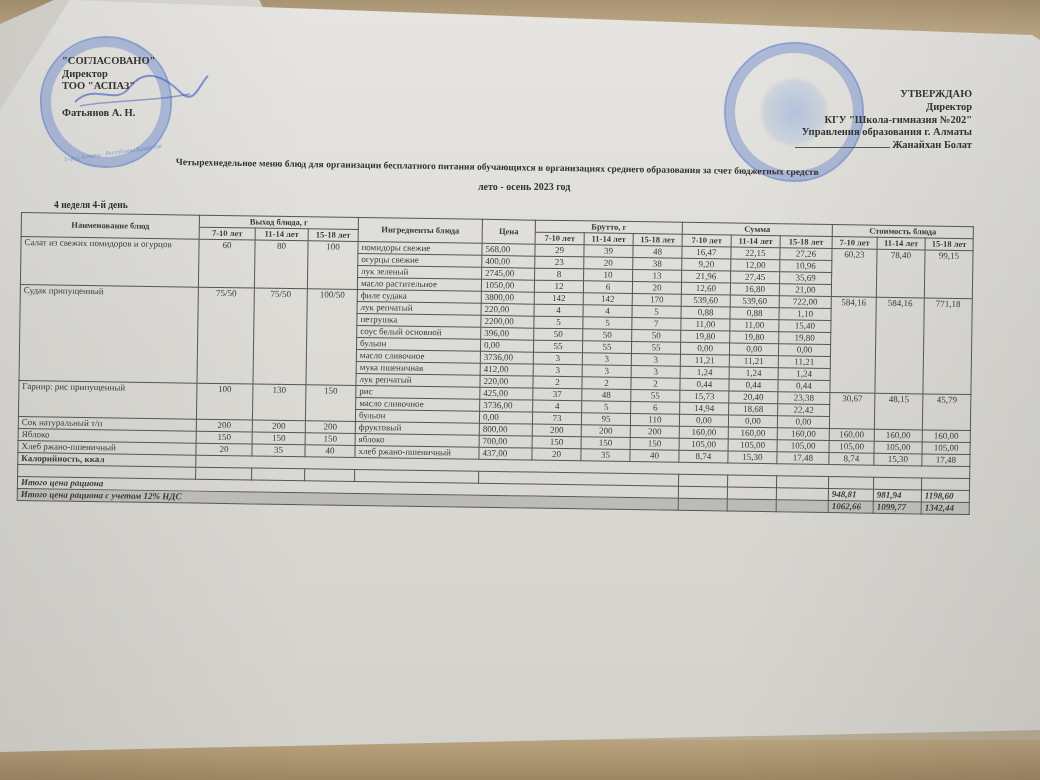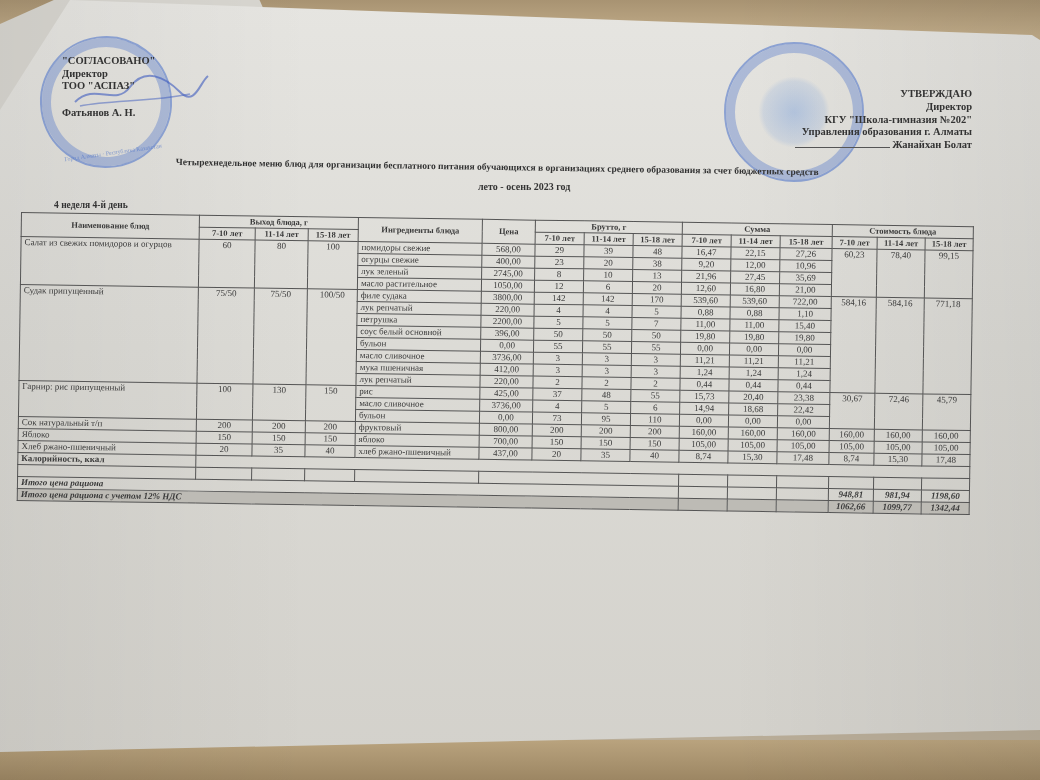--- a/index.html
+++ b/index.html
@@ -78,21 +78,21 @@
   }
   table.menu {
     border-collapse:collapse; font-size:9px; color:#3a3a3a; table-layout:fixed;
   }
   table.menu td, table.menu th {
     border:1px solid #555; padding:0 3px; height:11px; line-height:11px; white-space:nowrap; overflow:hidden;
   }
   table.menu th { font-weight:bold; font-size:8.5px; text-align:center; }
   .hdr-main th { height:35px; }
   .hdr-sub th { height:34px; }
-  .num { text-align:center;margin-top:24px; }
+  .num { text-align:left;margin-top:24px; }
   .ctr { text-align:center; }
   .dish { vertical-align:top; white-space:normal !important; line-height:11px; }
   .portion { vertical-align:top; text-align:center; }
   .cost { vertical-align:top; text-align:center; }
   .cal td { height:16px; font-weight:bold; }
   .blank td { height:11px; }
   .total td { font-style:italic; font-weight:bold; height:12px; }
   .total-vat td { background:#bdbbb5; }
 </style>
 </head>
@@ -323,21 +323,21 @@
           <td class="portion" rowspan="3">150</td>
           <td>рис</td>
           <td class="num">425,00</td>
           <td class="ctr">37</td>
           <td class="ctr">48</td>
           <td class="ctr">55</td>
           <td class="ctr">15,73</td>
           <td class="ctr">20,40</td>
           <td class="ctr">23,38</td>
           <td class="cost" rowspan="3">30,67</td>
-          <td class="cost" rowspan="3">72,46</td>
+          <td class="cost" rowspan="3">48,15</td>
           <td class="cost" rowspan="3">45,79</td>
         </tr>
         <tr>
           <td>масло сливочное</td>
           <td class="num">3736,00</td>
           <td class="ctr">4</td>
           <td class="ctr">5</td>
           <td class="ctr">6</td>
           <td class="ctr">14,94</td>
           <td class="ctr">18,68</td>

